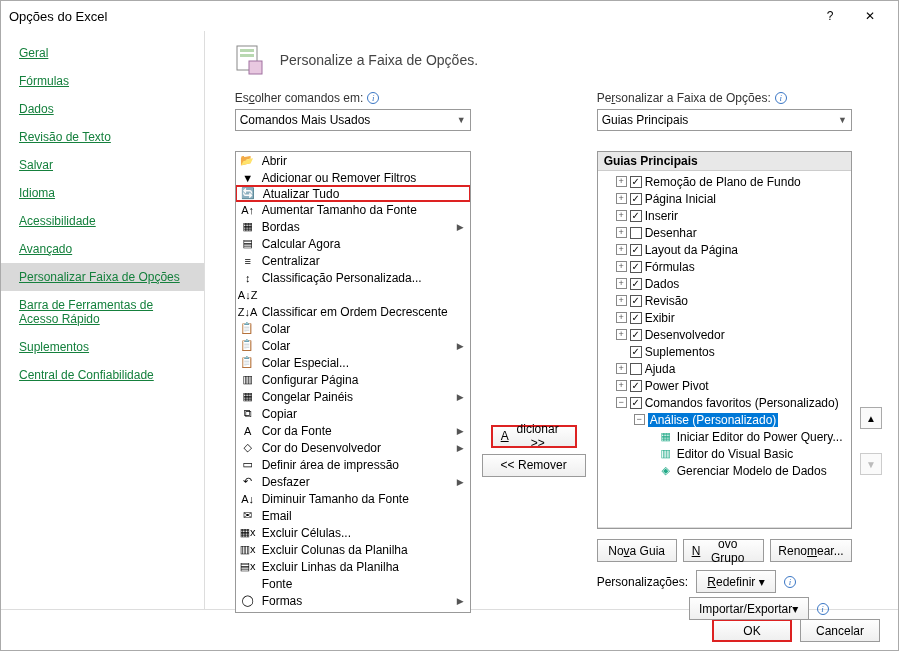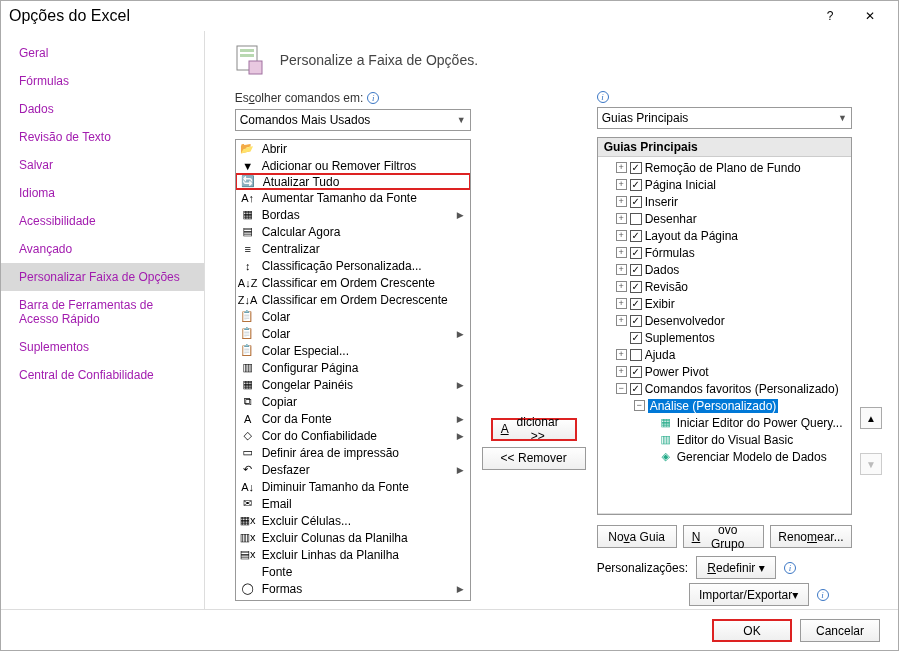--- a/index.html
+++ b/index.html
@@ -1,35 +1,35 @@
 <!DOCTYPE html>
 <html><head>
 <meta charset="utf-8">
 <style>
 * { box-sizing: border-box; margin: 0; padding: 0; font-family: "Segoe UI", Tahoma, sans-serif; font-size: 12px; }
 body { background: #fff; width: 899px; height: 651px; overflow: hidden; border: 1px solid #aaa; }
 .titlebar { height: 30px; display: flex; align-items: center; padding: 0 8px; }
-.titlebar .title { flex: 1; font-size: 16px; }
+.titlebar .title { flex: 1; font-size: 13px; }
 .titlebar .btn { width: 40px; height: 30px; display: flex; align-items: center; justify-content: center; cursor: pointer; }
 .main { display: flex; height: 578px; }
 .sidebar { width: 222px; border-right: 1px solid #ddd; padding: 8px 0; }
-.sidebar .item { padding: 7px 18px; cursor: pointer; color: #a21caf; }
+.sidebar .item { padding: 7px 18px; cursor: pointer; color: #15803d; text-decoration: underline; }
 .sidebar .item.selected { background: #d9d9d9; }
 .content { flex: 1; padding: 14px 18px 10px 30px; position: relative; }
 .header-row { display: flex; align-items: center; gap: 17px; margin-bottom: 16px; }
 .header-icon { width: 28px; height: 30px; position: relative; }
 .page-title { font-size: 14px; color: #444; }
 .columns { display: flex; gap: 20px; }
 .col-left { width: 236px; }
 .col-mid { width: 86px; display: flex; flex-direction: column; justify-content: center; gap: 6px; align-items: center; padding-top: 190px; }
 .col-right { flex: 1; }
 .lbl { margin-bottom: 4px; color: #333; display: flex; align-items: center; gap: 4px; }
 .lbl u { text-decoration: underline; }
 .info-icon { width: 12px; height: 12px; border: 1px solid #3a76c4; border-radius: 50%; display: inline-flex; align-items: center; justify-content: center; font-size: 9px; color: #3a76c4; font-style: italic; font-family: serif; }
-.combo { width: 100%; height: 22px; border: 1px solid #999; background: #fff; display: flex; align-items: center; padding: 0 4px; justify-content: space-between; cursor: pointer; margin-bottom: 8px; }
+.combo { width: 100%; height: 22px; border: 1px solid #999; background: #fff; display: flex; align-items: center; padding: 0 4px; justify-content: space-between; cursor: pointer; margin-bottom: 20px; }
 .combo .arrow { font-size: 9px; color: #555; }
 .listbox { border: 1px solid #999; height: 462px; overflow-y: scroll; background: #fff; }
 .list-item { display: flex; align-items: center; gap: 6px; padding: 1px 4px; height: 17px; cursor: pointer; white-space: nowrap; position: relative; }
 .list-item.hl { border: 2px solid #d22; margin: -1px; position: relative; z-index: 2; }
 .list-item .ico { width: 16px; height: 16px; display: inline-flex; align-items: center; justify-content: center; font-size: 11px; flex-shrink: 0; }
 .list-item .sub { margin-left: auto; font-size: 9px; color: #555; padding-right: 2px; }
 .btn-std { min-width: 80px; height: 23px; border: 1px solid #9a9a9a; background: linear-gradient(#fefefe,#efefef); cursor: pointer; padding: 0 8px; display: inline-flex; align-items: center; justify-content: center; }
 .btn-hl { border: 2px solid #d22; }
 .treebox { border: 1px solid #999; height: 378px; background: #fff; overflow: hidden; position: relative; }
 .tree-header { background: #e8e8e8; font-weight: bold; padding: 2px 6px; border-bottom: 1px solid #ccc; }
@@ -134,21 +134,20 @@
             <div class="list-item">
               <span class="ico">≡</span>
               <span>Centralizar</span>
             </div>
             <div class="list-item">
               <span class="ico">↕</span>
               <span>Classificação Personalizada...</span>
             </div>
             <div class="list-item">
               <span class="ico">A↓Z</span>
-              <span>Classificar em Ordem Crescente</span>
             </div>
             <div class="list-item">
               <span class="ico">Z↓A</span>
               <span>Classificar em Ordem Decrescente</span>
             </div>
             <div class="list-item">
               <span class="ico">📋</span>
               <span>Colar</span>
             </div>
             <div class="list-item">
@@ -173,21 +172,21 @@
               <span class="ico">⧉</span>
               <span>Copiar</span>
             </div>
             <div class="list-item">
               <span class="ico">A</span>
               <span>Cor da Fonte</span>
               <span class="sub">▶</span>
             </div>
             <div class="list-item">
               <span class="ico">◇</span>
-              <span>Cor do Confiabilidade</span>
+              <span>Cor do Desenvolvedor</span>
               <span class="sub">▶</span>
             </div>
             <div class="list-item">
               <span class="ico">▭</span>
               <span>Definir área de impressão</span>
             </div>
             <div class="list-item">
               <span class="ico">↶</span>
               <span>Desfazer</span>
               <span class="sub">▶</span>
@@ -234,20 +233,21 @@
             <u>A</u>
             <span>dicionar &gt;&gt;</span>
           </button>
         <button class="btn-std" style="width:104px">
             <span>&lt;&lt; Remover</span>
           </button>
       </div>
 
       <div class="col-right right-wrap">
         <div class="lbl">
+          <span>Pe<u>r</u>sonalizar a Faixa de Opções:</span>
           <span class="info-icon">i</span>
         </div>
         <div class="combo">
           <span>Guias Principais</span>
             <span class="arrow">▼</span>
         </div>
         <div class="treebox">
           <div class="tree-header">Guias Principais</div>
           <div class="tree-body" id="tree">
               <div class="tree-item indent1">

